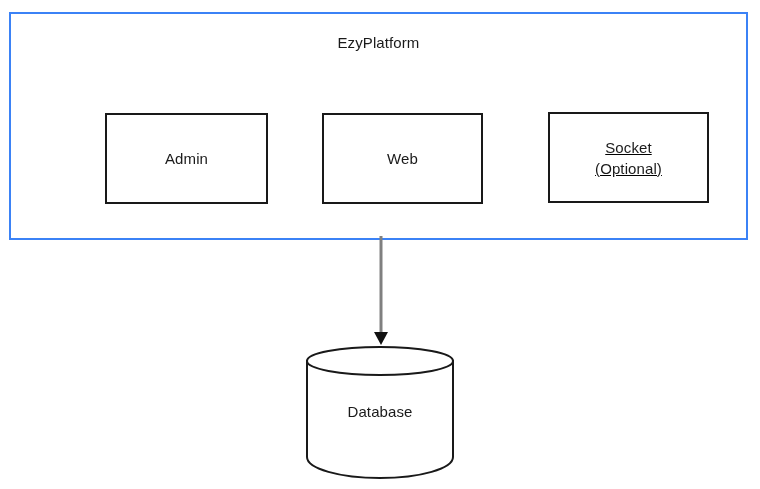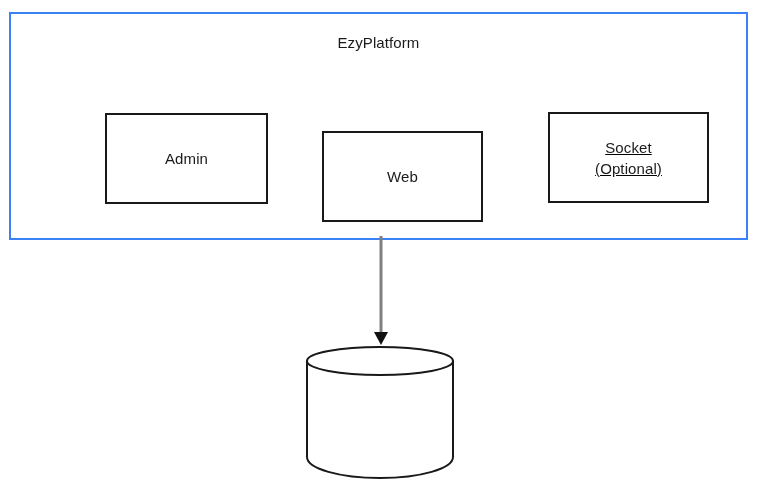--- a/index.html
+++ b/index.html
@@ -56,21 +56,21 @@
   }
   .component-label {
     font-size: 15px;
     color: #1a1a1a;
     line-height: 21px;
     white-space: pre-line;
     letter-spacing: 0.1px;
   }
 
   #box-admin  { left: 70px;  top: 99px; width: 163px; height: 91px; margin-left: 24px; }
-  #box-web    { left: 311px; top: 99px; width: 161px; height: 91px; margin-top: 18px; }
+  #box-web    { left: 311px; top: 99px; width: 161px; height: 91px; }
   #box-socket { left: 537px; top: 98px; width: 161px; height: 91px; text-decoration: underline; }
 
   
   .connector {
     position: absolute;
     left: 340px;
     top: 236px;
     width: 90px;
     height: 118px;
     pointer-events: none;
@@ -122,14 +122,15 @@
     <line x1="41" y1="0" x2="41" y2="98" stroke="#808080" stroke-width="3"></line>
     <polygon points="34,96 48,96 41,109" fill="#111111"></polygon>
   </svg>
 
   <svg class="cylinder" viewBox="0 0 160 145" width="160" height="145">
 
     <path d="M 7,21 L 7,117 A 73,21 0 0 0 153,117 L 153,21 Z" fill="#ffffff" stroke="#191919" stroke-width="2"></path>
 
     <ellipse cx="80" cy="21" rx="73" ry="14" fill="#ffffff" stroke="#191919" stroke-width="2"></ellipse>
   </svg>
+  <div class="cylinder-label">Database</div>
 
 </div>
 
 </body></html>

